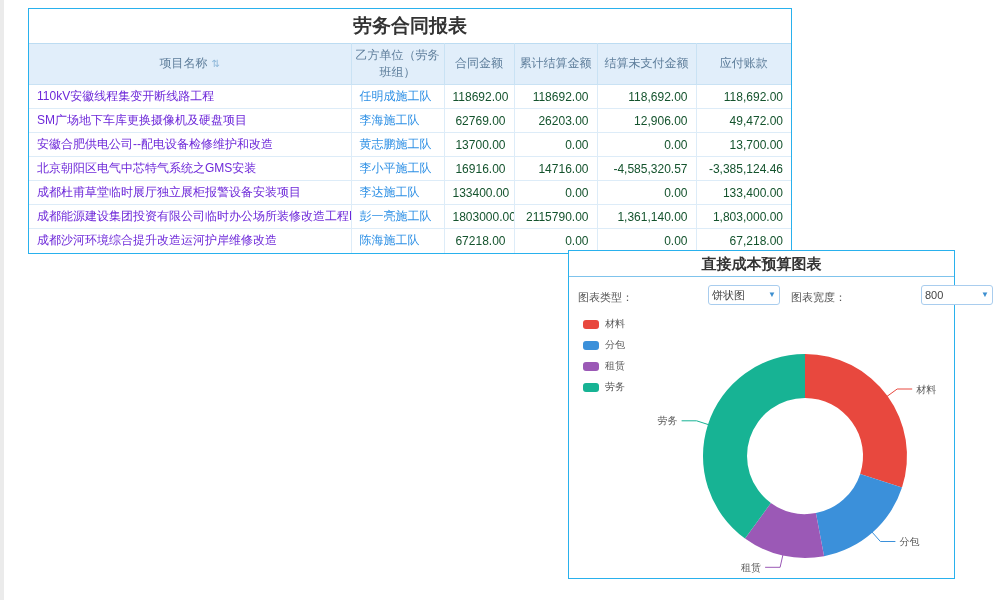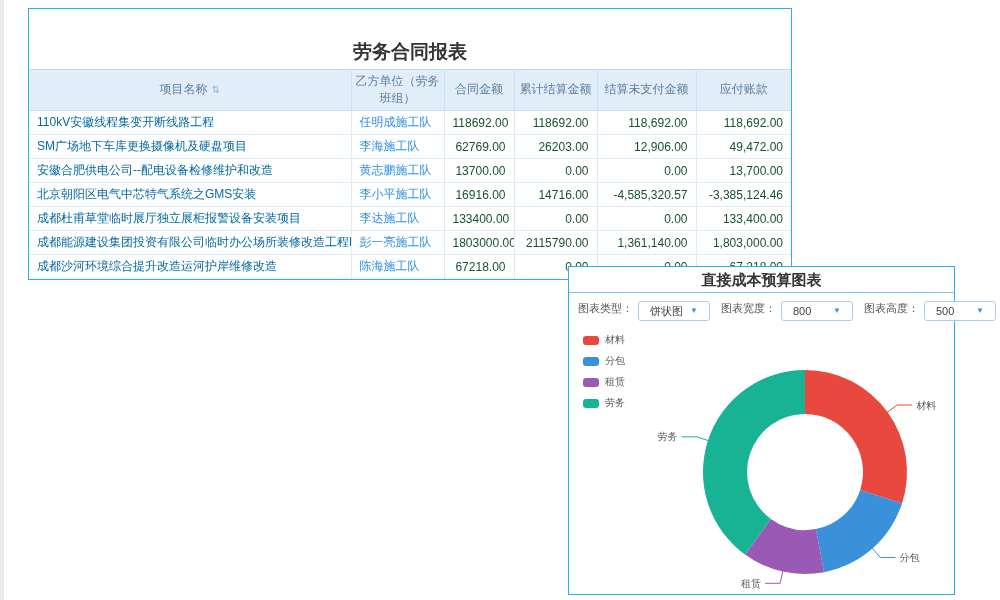--- a/index.html
+++ b/index.html
@@ -10,61 +10,61 @@
   }
   .left-gutter { position:absolute; left:0; top:0; width:4px; height:600px; background:#ebebeb; }
 
   
   .report-panel {
     position:absolute; left:28px; top:8px; width:764px;
     border:1px solid #29b1ed; background:#fff;
   }
   .report-title {
     height:34px; line-height:34px; text-align:center;
-    font-size:19px; font-weight:bold; color:#333;margin-top:26px;
+    font-size:19px; font-weight:bold; color:#333;
   }
   table { border-collapse:collapse; table-layout:fixed; width:100%; }
   thead th {
     background:#e1eefa; color:#5e7e9b; font-weight:normal; font-size:12px;
     height:41px; text-align:center; padding:2px 4px; line-height:1.45;
     border:1px solid #c9e2f4; border-top-color:#bcdcf2; word-break:break-all;
   }
   thead th:first-child { border-left:0; }
   thead th:last-child { border-right:0; }
   tbody td {
     font-size:12px; height:24px; padding:1px 8px;
     border:1px solid #ddecf8; background:#fff;
     white-space:nowrap; overflow:hidden;
   }
   tbody td:first-child { border-left:0; }
   tbody td:last-child { border-right:0; }
   tbody tr:last-child td { border-bottom:0; }
-  .cell-project  { color:#0369a1; text-align:left; cursor:pointer; }
+  .cell-project  { color:#6d28d9; text-align:left; cursor:pointer; }
   .cell-team     { color:#2e90e5; text-align:left; }
   .cell-blue-num { color:#14532d; text-align:right; }
   .cell-dark-num { color:#14532d;    text-align:right; }
   .sort-icon { font-size:10px; color:#8cb6d8; margin-left:4px; cursor:pointer; }
 
   
   .chart-panel {
-    position:absolute; left:568px; top:266px; width:387px; height:329px;
+    position:absolute; left:568px; top:250px; width:387px; height:329px;
     border:1px solid #29b1ed; background:#fff;
   }
   .chart-title {
     height:26px; line-height:26px; text-align:center;
     font-size:15px; font-weight:bold; color:#333;
     border-bottom:1px solid #7fc3ec;
   }
   .chart-controls { display:flex; align-items:center; padding:8px 9px 6px 9px; }
-  .ctrl-group { display:flex; align-items:flex-start; margin-right:11px; }
+  .ctrl-group { display:flex; align-items:flex-end; margin-right:11px;gap:34px; }
   .ctrl-label { font-size:11px; color:#555; margin-right:5px; white-space:nowrap; }
   .select {
     width:72px; height:20px; border:1px solid #a9cdee; border-radius:3px;
     font-size:11px; color:#444; display:flex; align-items:center;
-    justify-content:space-between; padding:0 11px; background:#fff; cursor:pointer;
+    justify-content:space-between; padding:0 3px; background:#fff; cursor:pointer;margin-left:36px;
   }
   .select .caret { color:#3d8fd0; font-size:8px; line-height:1; }
 
   .legend { position:absolute; left:14px; top:66px; }
   .legend-item { display:flex; align-items:center; margin-bottom:7px; cursor:pointer; }
   .legend-swatch { width:16px; height:9px; border-radius:3px; margin-right:6px; }
   .legend-label { font-size:10px; color:#555; }
 
   .donut-svg { position:absolute; left:0; top:56px; }
   .donut-svg text { font-size:10px; fill:#555; }

